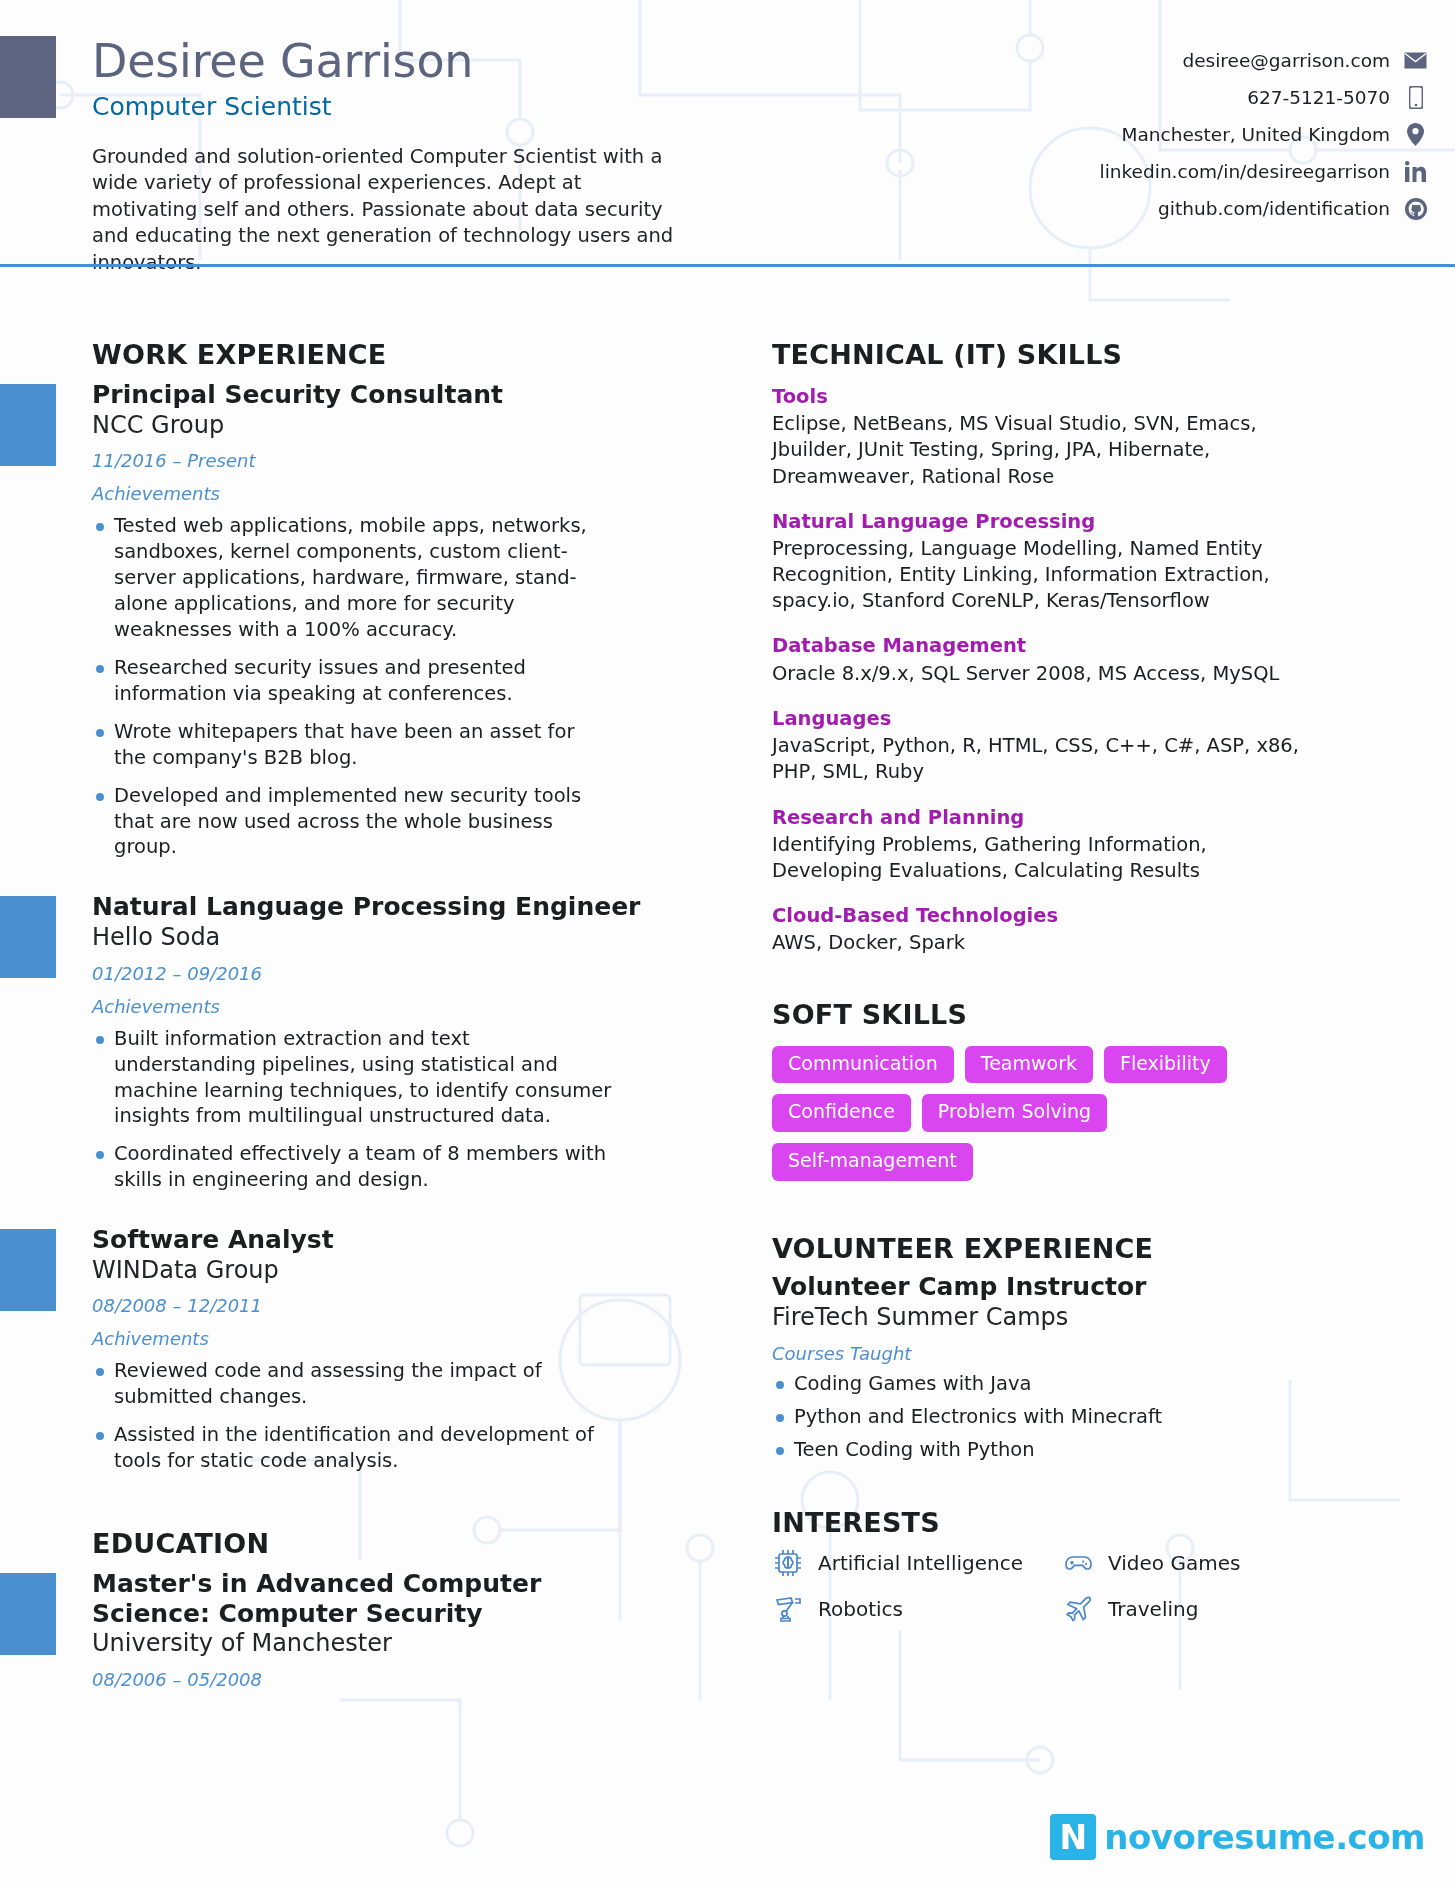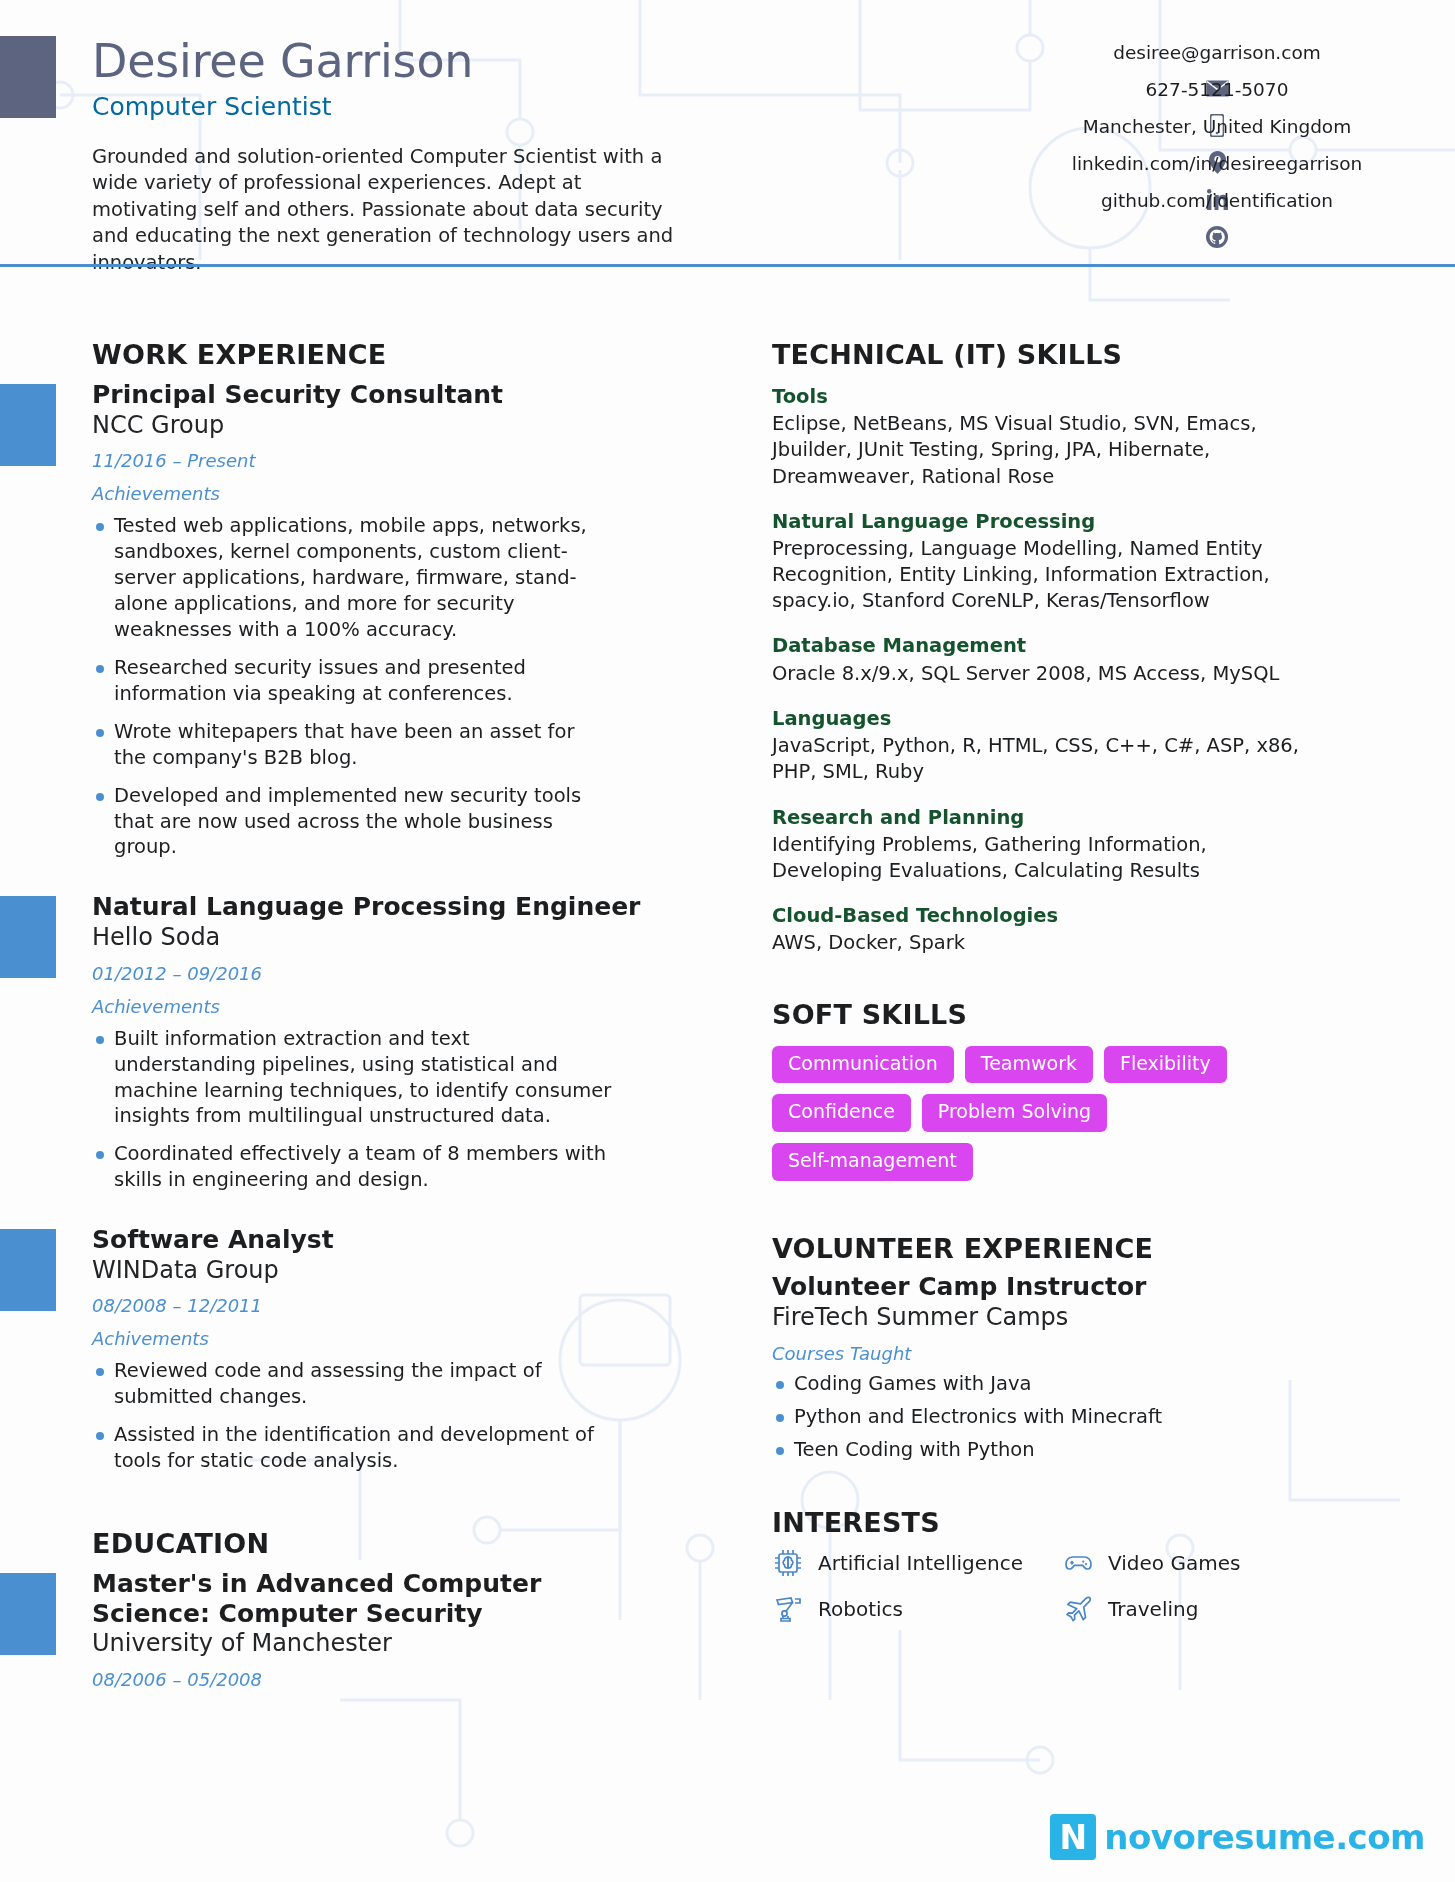--- a/index.html
+++ b/index.html
@@ -67,24 +67,23 @@
   }
   .hdr-right {
     position: absolute;
     right: 28px;
     top: 42px;
     width: 420px;
   }
   .contact-row {
     display: flex;
     align-items: center;
-    justify-content: space-between;
+    justify-content: flex-end;
     gap: 14px;
     height: 37px;
-    flex-direction: column;
   }
   .contact-text {
     font-size: 18.5px;
     color: #1c1e20;
     text-align: right;
     white-space: nowrap;
   }
   .contact-icon {
     width: 23px;
     height: 25px;
@@ -175,21 +174,21 @@
     width: 8px;
     height: 8px;
     border-radius: 50%;
     background: #4a90d0;
   }
   
   .skill-group { margin-top: 19px; }
   .skill-label {
     font-size: 19.5px;
     font-weight: bold;
-    color: #14532d;
+    color: #a21caf;
     line-height: 1.3;
   }
   .skill-value {
     font-size: 19.5px;
     color: #1c1e20;
     line-height: 1.34;
     margin-top: 2px;
     max-width: 530px;
   }
   .chips {

